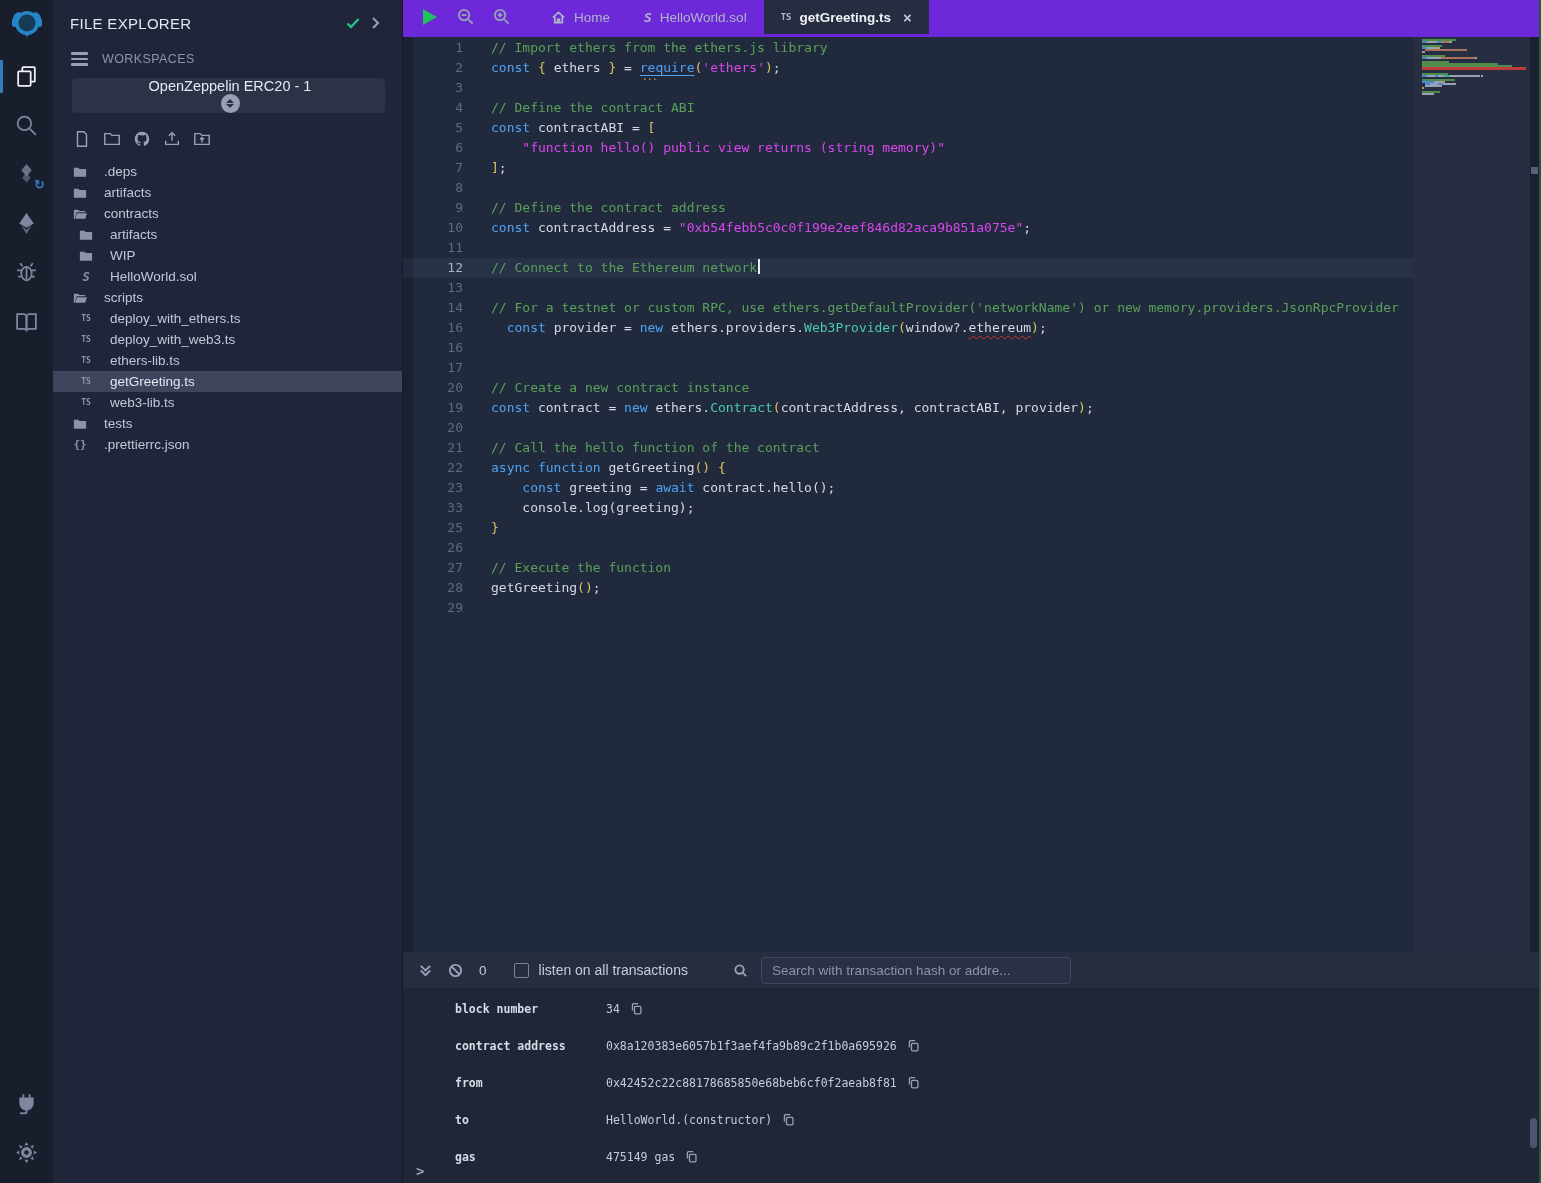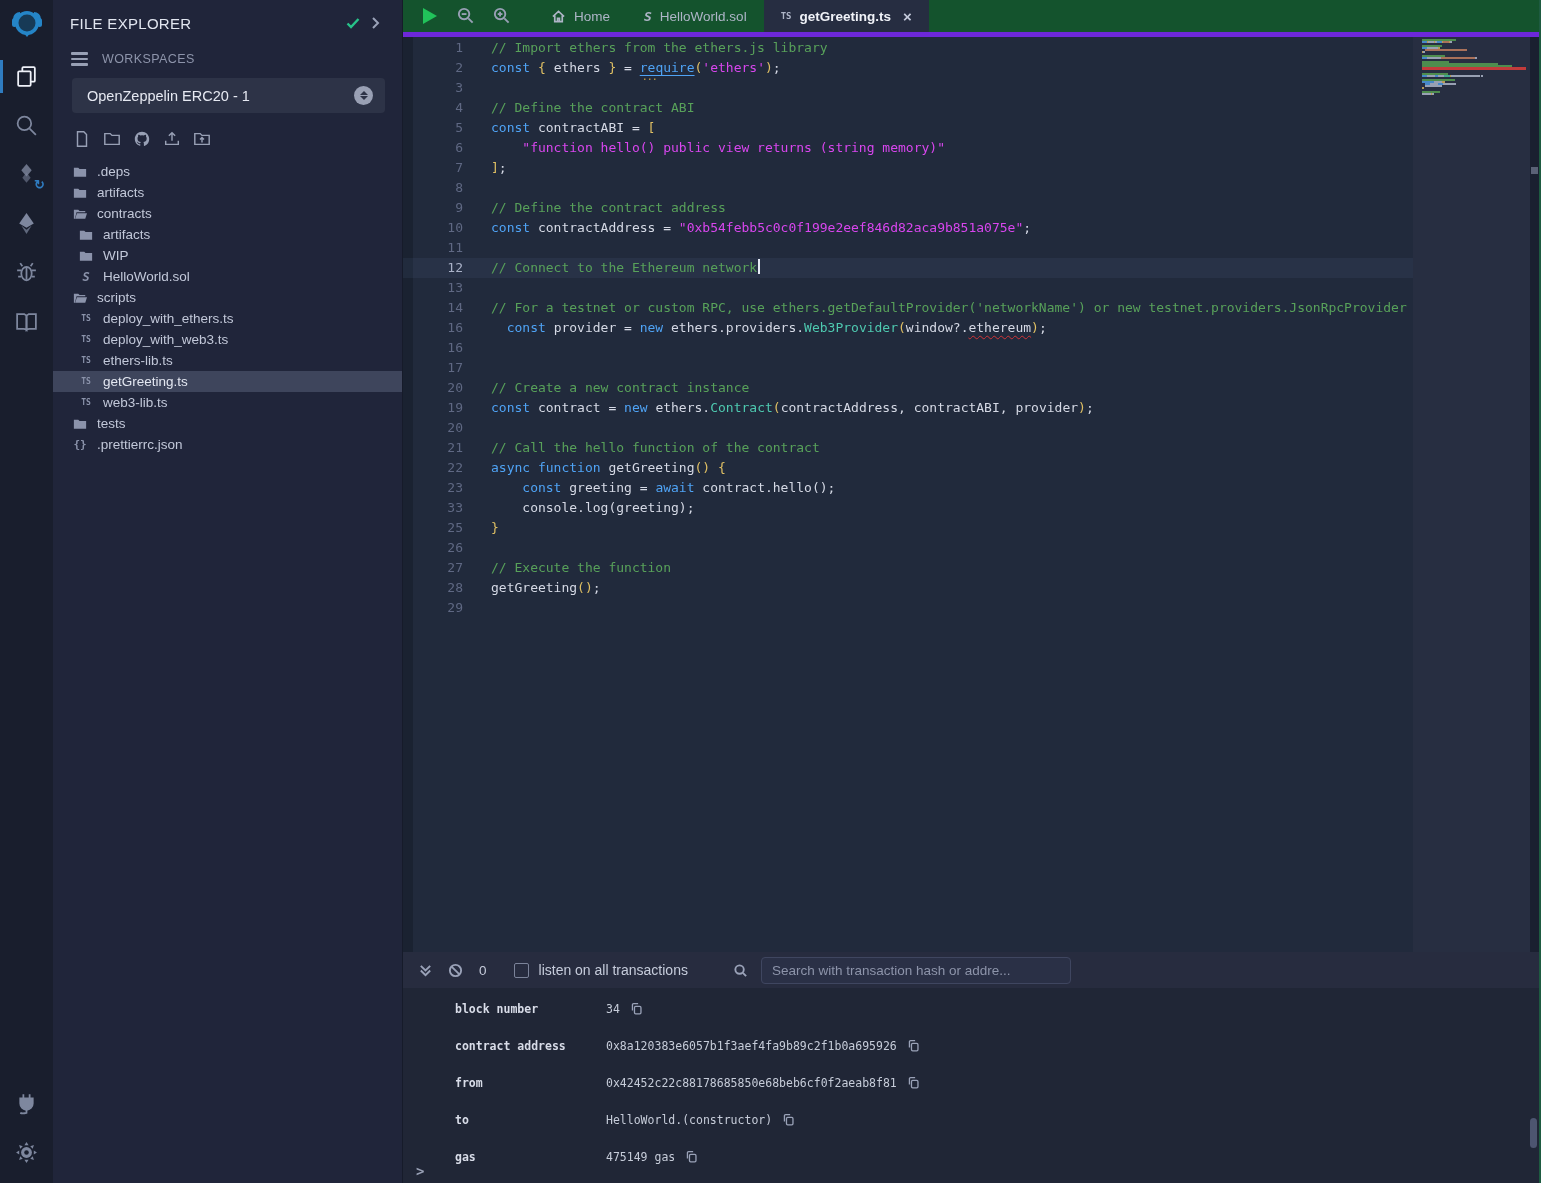--- a/index.html
+++ b/index.html
@@ -27,44 +27,44 @@
   .fp-title { font-size:15px; color:#e2e6f0; letter-spacing:.3px; }
   .fp-header .spacer { flex:1; }
   .fp-icon-btn { width:22px; height:22px; display:flex; align-items:center; justify-content:center; cursor:pointer; }
   .fp-icon-btn svg { width:16px; height:16px; fill:none; stroke:#9aa2b8; stroke-width:2; }
   .fp-icon-btn.check svg { stroke:#27c289; stroke-width:2.4; }
   .ws-row { display:flex; align-items:center; gap:14px; padding:12px 16px 8px 18px; }
   .hamburger { display:flex; flex-direction:column; gap:3px; cursor:pointer; }
   .hamburger i { display:block; width:17px; height:2.4px; background:#98a0b5; border-radius:1px; }
   .ws-label { font-size:12.5px; color:#8d94aa; letter-spacing:.4px; }
   .ws-select { margin:4px 16px 0 19px; width:313px; height:35px; background:#2d3347; border-radius:4px;
-               display:flex; align-items:center; padding:0 12px 0 15px; cursor:pointer; }
+               display:flex; align-items:center; padding:0 12px 0 15px; cursor:pointer;flex-direction:column; }
   .ws-select .sel-text { font-size:14.5px; color:#e6e9f2; flex:1; }
   .updown { width:19px; height:19px; border-radius:50%; background:#99a0b4; display:flex; flex-direction:column;
             align-items:center; justify-content:center; gap:1px; }
   .updown b { width:0; height:0; border-left:4px solid transparent; border-right:4px solid transparent; }
   .updown b.up { border-bottom:4px solid #2d3347; }
   .updown b.dn { border-top:4px solid #2d3347; }
   .fp-toolbar { display:flex; align-items:center; gap:10px; padding:16px 0 8px 19px; }
   .fp-toolbar .tool { width:20px; height:20px; cursor:pointer; display:flex; align-items:center; justify-content:center; }
   .fp-toolbar svg { width:18px; height:18px; fill:none; stroke:#98a0b5; stroke-width:1.6; }
   .tree { margin-top:4px; }
-  .tree-row { height:21px; display:flex; align-items:center; gap:9px; font-size:13.5px; color:#c2c8d9;
+  .tree-row { height:21px; display:flex; align-items:center; gap:16px; font-size:13.5px; color:#c2c8d9;
               cursor:pointer; white-space:nowrap; }
   .tree-row.selected { background:#3e455c; color:#e3e7f1; }
   .tree-ic { width:16px; display:flex; align-items:center; justify-content:center; flex:0 0 16px; }
   .tree-ic svg { width:14px; height:14px; fill:#8b93ab; stroke:none; }
   .tree-ic .chip { font-family:"DejaVu Sans Mono", monospace; font-size:8px; font-weight:bold; color:#8b93ab; letter-spacing:0; }
   .tree-ic .chip.sol { font-size:12px; font-style:italic; }
   .tree-ic .chip.json { font-size:11px; }
 
   
   .editor-area { position:absolute; left:403px; top:0; right:0; height:100%; background:#212a3c; }
-  .tabbar { position:absolute; top:0; left:0; right:0; height:37px; background:#14532d;
-            display:flex; align-items:center; border-bottom:5px solid #6d28d9; }
+  .tabbar { position:absolute; top:0; left:0; right:0; height:37px; background:#6d28d9;
+            display:flex; align-items:center; border-bottom:3px solid #6d28d9; }
   .run-btn { margin-left:15px; width:22px; height:22px; cursor:pointer; }
   .run-btn svg { width:22px; height:22px; }
   .zoom-btn { margin-left:16px; width:20px; height:20px; cursor:pointer; }
   .zoom-btn svg { width:19px; height:19px; fill:none; stroke:#98a0b5; stroke-width:2; }
   .tabs { display:flex; height:100%; margin-left:22px; }
   .tab { display:flex; align-items:center; gap:8px; padding:0 17px; font-size:13.5px; color:#aeb5c7;
          cursor:pointer; height:100%; }
   .tab.active { background:#262d41; color:#f0f2f8; font-weight:bold; }
   .tab .t-ic { display:flex; align-items:center; }
   .tab .t-ic svg { width:15px; height:15px; fill:none; stroke:#aeb5c7; stroke-width:1.8; }
@@ -454,21 +454,21 @@
           </div>
           <div class="code-line current">
             <span class="num">12</span>
             <span class="src"><span class="tok-c">// Connect to the Ethereum network</span><span class="cursor"></span></span>
           </div>
           <div class="code-line">
             <span class="num">13</span>
           </div>
           <div class="code-line">
             <span class="num">14</span>
-            <span class="src"><span class="tok-c">// For a testnet or custom RPC, use ethers.getDefaultProvider('networkName') or new testnet.providers.JsonRpcProvider</span></span>
+            <span class="src"><span class="tok-c">// For a testnet or custom RPC, use ethers.getDefaultProvider('networkName') or new memory.providers.JsonRpcProvider</span></span>
           </div>
           <div class="code-line">
             <span class="num">16</span>
             <span class="src"><span class="tok-w">  </span><span class="tok-k">const </span><span class="tok-w">provider = </span><span class="tok-k">new </span><span class="tok-w">ethers.providers.</span><span class="tok-t">Web3Provider</span><span class="tok-y">(</span><span class="tok-w">window?.</span><span class="tok-e">ethereum</span><span class="tok-y">)</span><span class="tok-w">;</span></span>
           </div>
           <div class="code-line">
             <span class="num">16</span>
             <span class="src"></span>
           </div>
           <div class="code-line">

